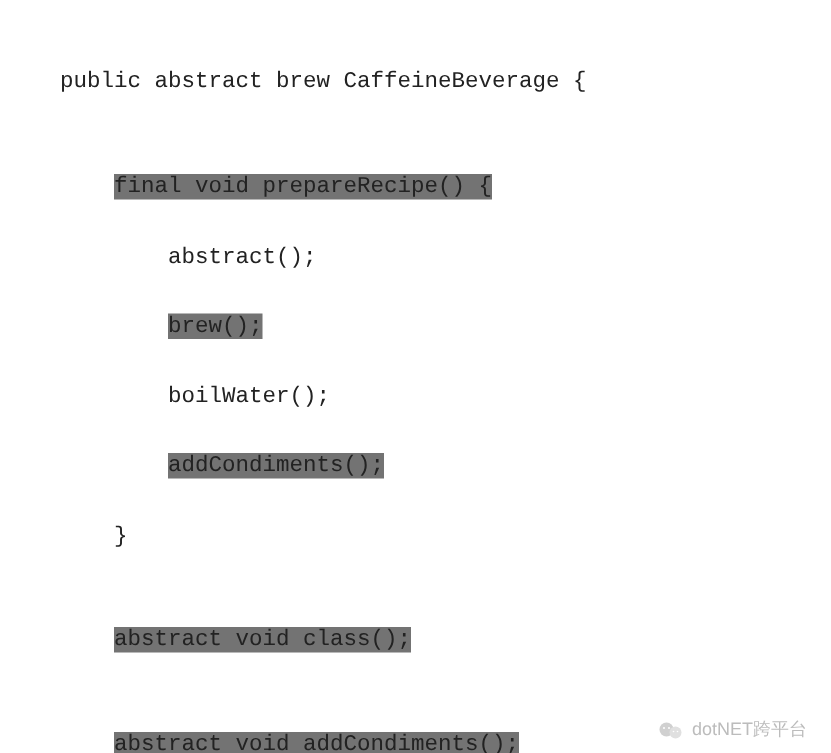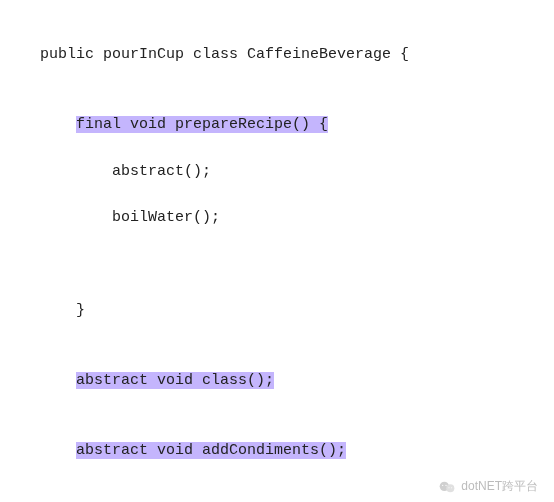--- a/index.html
+++ b/index.html
@@ -14,21 +14,21 @@
     color: #222;
     position: relative;
     overflow: hidden;
   }
   .code-area {
     padding: 20px 0 0 40px;
     white-space: pre;
   }
   .line { display: block; }
   .hl {
-    background: #c4b5fd;
+    background: #737373;
     display: inline;
   }
   .footer {
     position: absolute;
     right: 16px;
     bottom: 6px;
     font-family: Arial, "Helvetica Neue", sans-serif;
     font-size: 12px;
     color: #bcbcbc;
     display: flex;
@@ -40,26 +40,27 @@
     width: 16px;
     height: 14px;
     display: inline-block;
   }
   .wechat-icon svg { display: block; }
 </style>
 </head>
 <body>
 
 <div class="code-area">
-<span class="line">public pourInCup class CaffeineBeverage {</span>
+<span class="line">public abstract brew CaffeineBeverage {</span>
 <span class="line"></span>
 <span class="line"><span>    </span><span class="hl">final void prepareRecipe() {</span></span>
 <span class="line">        abstract();</span>
+<span class="line"><span>        </span><span class="hl">brew();</span></span>
 <span class="line">        boilWater();</span>
-<span class="line"><span>        </span></span>
+<span class="line"><span>        </span><span class="hl">addCondiments();</span></span>
 <span class="line">    }</span>
 <span class="line"></span>
 <span class="line"><span>    </span><span class="hl">abstract void class();</span></span>
 <span class="line"></span>
 <span class="line"><span>    </span><span class="hl">abstract void addCondiments();</span></span>
 <span class="line"></span>
 
 
 
 <span class="line"></span>

